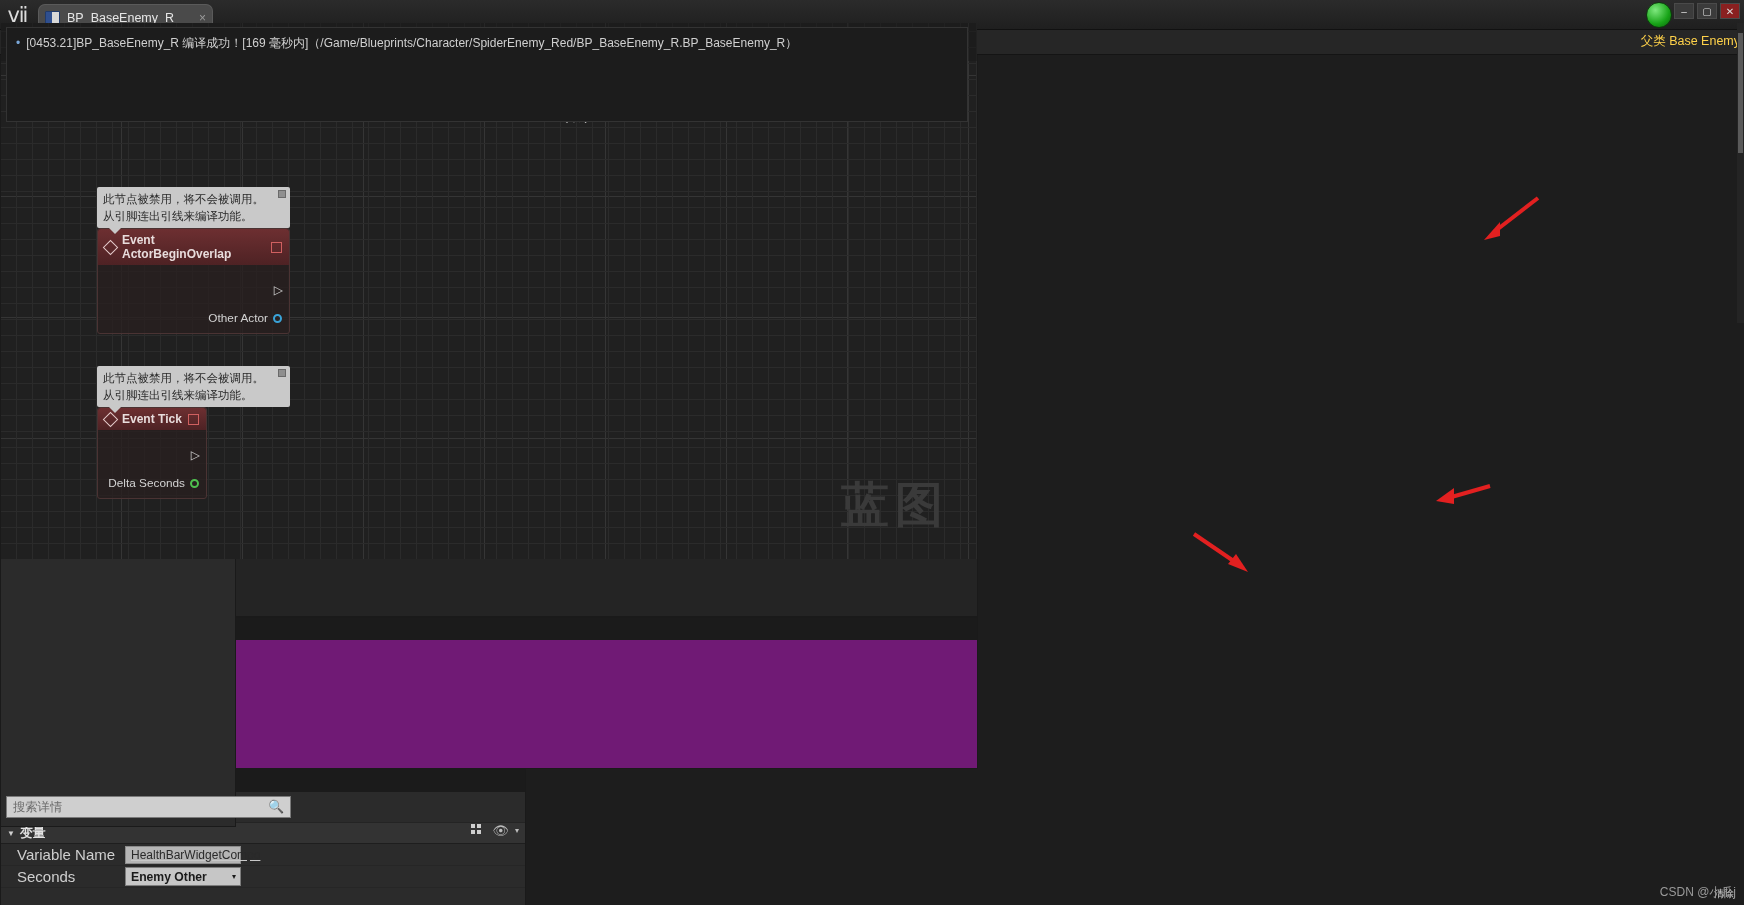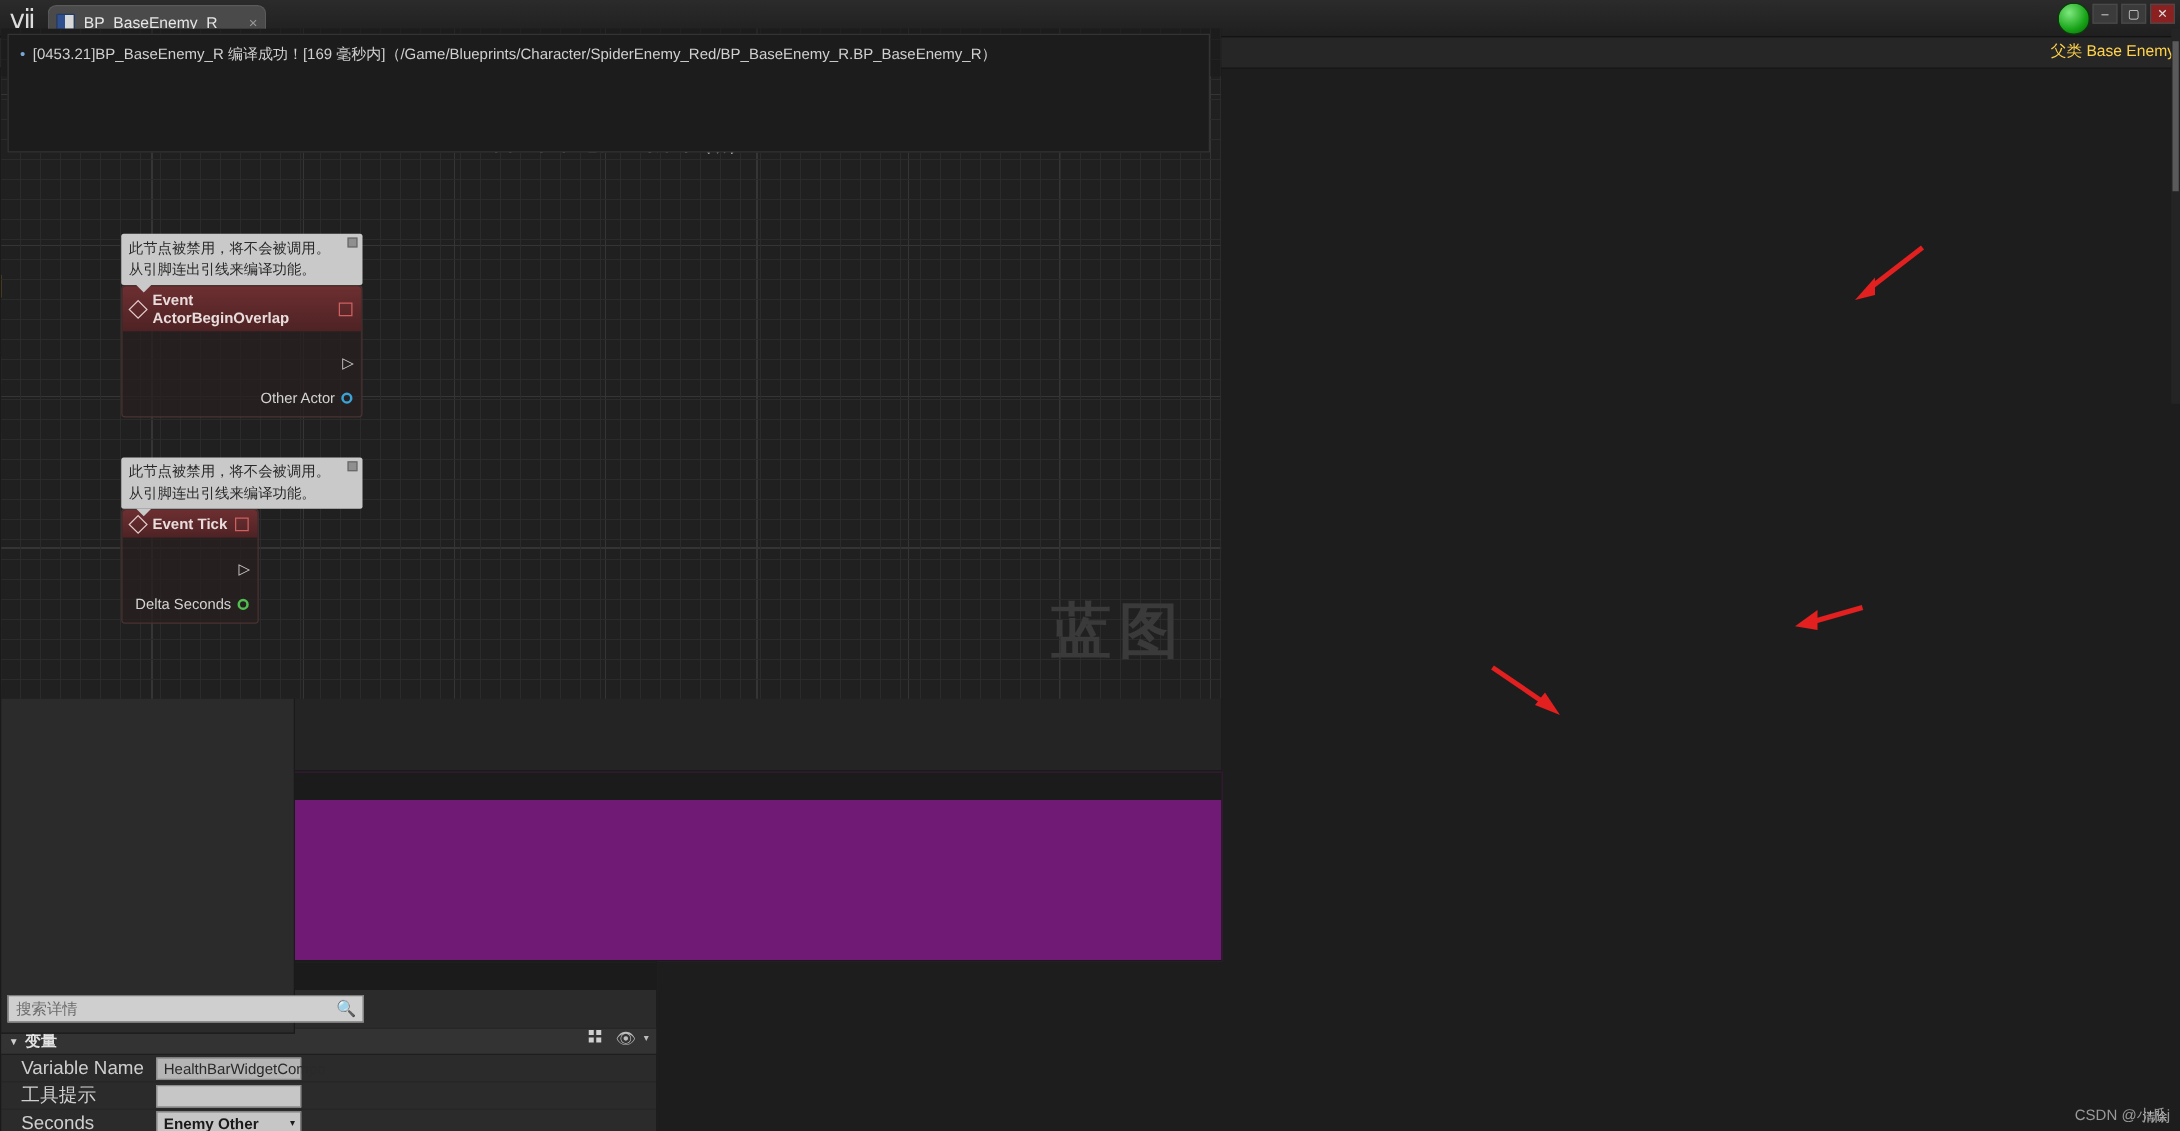--- a/index.html
+++ b/index.html
@@ -170,21 +170,21 @@
       linear-gradient(#cfcfcf,#cfcfcf) 0 6px/4px 4px no-repeat,
       linear-gradient(#cfcfcf,#cfcfcf) 6px 6px/4px 4px no-repeat; }
   .eyeico { color:#bdbdbd; font-size:13px; }
   .dcat { background:#333; border-top:1px solid #242424; border-bottom:1px solid #1e1e1e;
      height:22px; display:flex; align-items:center; gap:5px; padding-left:6px;
      font-size:12.8px; font-weight:bold; color:#e2e2e2; }
   .dcat .tri { font-size:8px; color:#cfcfcf; }
   .prow { display:flex; align-items:center; height:22px; border-bottom:1px solid #262626; }
   .pname { width:124px; padding-left:16px; font-size:15px; color:#cfcfcf;
      display:flex; align-items:center; gap:4px; white-space:nowrap; overflow:hidden;}
-  .pval { flex:1; display:flex; align-items:center; gap:4px; padding-right:8px; }
+  .pval { flex:1; display:flex; align-items:center; gap:4px; padding-right:8px;text-decoration:underline; }
   .tfield { background:#c6c6c6; color:#1d1d1d; border:1px solid #8b8b8b; height:18px;
      display:flex; align-items:center; padding:0 5px; font-size:12px; }
   .tfield.ro { background:#b5b5b5; color:#2a2a2a; }
   .dd { background:#c6c6c6; color:#1a1a1a; border:1px solid #7d7d7d; height:19px;
      display:flex; align-items:center; padding:0 5px; font-size:12.2px; font-weight:bold; position:relative;}
   .dd .car { position:absolute; right:4px; font-size:8px; }
   .redarrow { position:absolute; pointer-events:none; }
   .csdn { position:absolute; right:8px; bottom:4px; color:#9a9a9a; font-size:12px; }
   .vscroll { position:absolute; right:0; top:23px; width:7px; height:300px; background:#242424; }
   .vscroll i { position:absolute; left:1px; top:10px; width:5px; height:120px; background:#5a5a5a; display:block;}
@@ -574,26 +574,20 @@
       <span class="tri">▼</span>
       <span>变量</span>
     </div>
     <div class="prow">
       <div class="pname">Variable Name</div>
       <div class="pval">
         <div class="tfield ro" style="width:116px">HealthBarWidgetCompo</div>
       </div>
     </div>
     <div class="prow">
-      <div class="pname">工具提示</div>
-      <div class="pval">
-        <div class="tfield" style="width:116px"></div>
-      </div>
-    </div>
-    <div class="prow">
       <div class="pname">Seconds</div>
       <div class="pval">
         <div class="dd" style="width:116px">
           <span>Enemy Other</span>
           <span class="car">▾</span>
         </div>
       </div>
     </div>
 
     <div class="vscroll">

